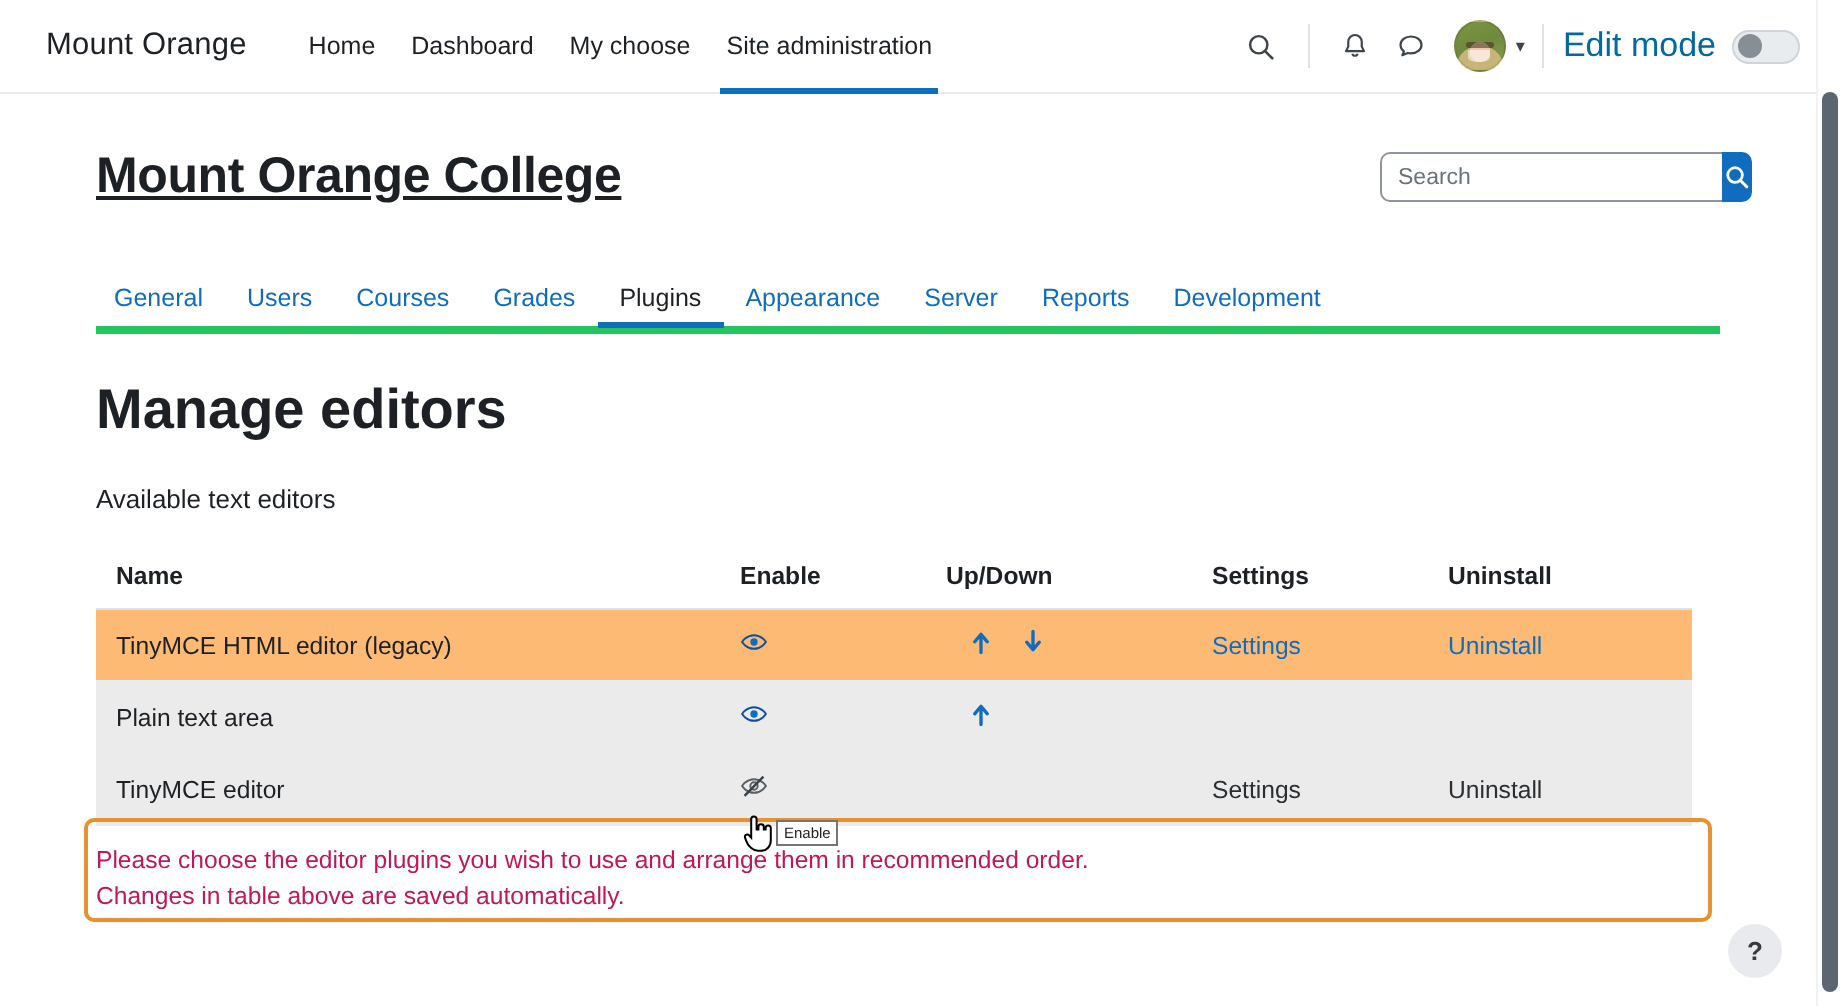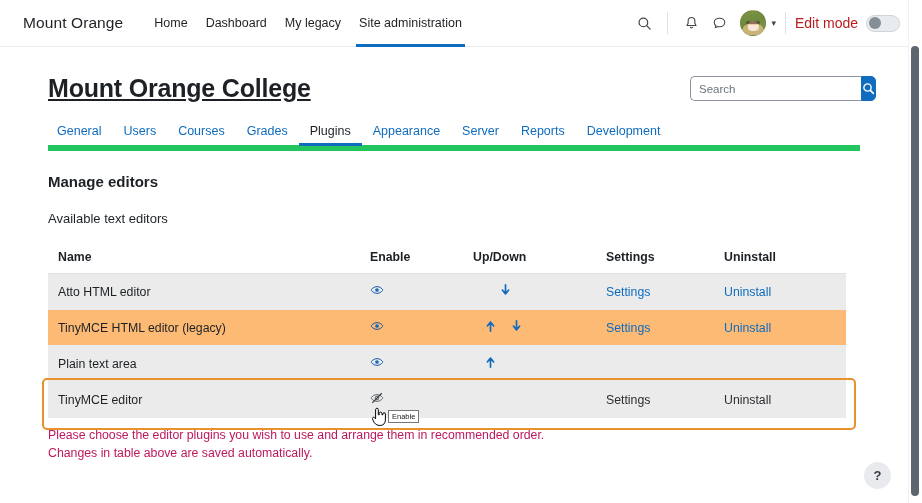--- a/index.html
+++ b/index.html
@@ -67,21 +67,21 @@
     background: rgba(60,45,30,.55); border-radius: 3px;
   }
   .avatar::after {
     content: ""; position: absolute;
     left: 27%; top: 58%; width: 46%; height: 26%;
     background: rgba(255,255,255,.55); border-radius: 0 0 40% 40%;
   }
   .caret {
     margin-left: 5px; font-size: 9px; color: #3d444b; cursor: pointer;
   }
-  .editmode-label { font-size: 14px; color: #b91c1c; margin-right: 8px; white-space: nowrap; }
+  .editmode-label { font-size: 17px; color: #0369a1; margin-right: 8px; white-space: nowrap; }
   .toggle {
     width: 34px; height: 17px; border-radius: 9px;
     background: #e9ecef; border: 1px solid #ced4da;
     position: relative; cursor: pointer;
   }
   .toggle .knob {
     position: absolute; left: 2px; top: 1.5px;
     width: 12px; height: 12px; border-radius: 50%;
     background: #868e96;
   }
@@ -115,38 +115,38 @@
   .search-btn {
     width: 26px; height: 25px;
     background: #0f6cbf; border: 1px solid #0f6cbf;
     border-radius: 0 5px 5px 0;
     display: flex; align-items: center; justify-content: center;
     cursor: pointer;
   }
 
   .tabs {
     display: flex; align-items: flex-end;
-    margin-top: 22px; height: 26px;
-    border-bottom: 6px solid #22c55e;
+    margin-top: 38px; height: 26px;
+    border-bottom: 4px solid #22c55e;
   }
   .tab {
     font-size: 12.5px; color: #0f6cbf;
     padding: 0 11px 7px 11px; cursor: pointer;
     white-space: nowrap; position: relative;
   }
   .tab:first-child { padding-left: 9px; }
   .tab.active { color: #1d2125; }
   .tab.active::after {
     content: ""; position: absolute;
     left: 0; right: 0; bottom: -1px; height: 3px;
     background: #0f6cbf;
   }
 
   .section-title {
-    font-size: 15px; font-weight: bold; color: #1d2125;
+    font-size: 28px; font-weight: bold; color: #1d2125;
     margin: 22px 0 0 0;
   }
   .sub-title {
     font-size: 13px; font-weight: normal; color: #1d2125;
     margin: 21px 0 0 0;
   }
 
   
   .tbl-wrap { margin-top: 18px; position: relative; }
   table.editors { width: 798px; border-collapse: collapse; table-layout: fixed; }
@@ -221,21 +221,21 @@
   }
 </style>
 </head>
 <body>
 
 <div class="navbar">
   <div class="brand">Mount Orange</div>
   <div class="navlinks">
     <div class="navlink">Home</div>
     <div class="navlink">Dashboard</div>
-    <div class="navlink">My legacy</div>
+    <div class="navlink">My choose</div>
     <div class="navlink active">Site administration</div>
   </div>
 
   <div class="nav-right">
     <div class="icon-btn">
       <svg width="15" height="15" viewBox="0 0 16 16">
           <circle cx="6.8" cy="6.8" r="4.6" fill="none" stroke="#3d444b" stroke-width="1.3"></circle>
           <line x1="10.3" y1="10.3" x2="14" y2="14" stroke="#3d444b" stroke-width="1.4" stroke-linecap="round"></line>
         </svg>
     </div>
@@ -297,44 +297,20 @@
           <tr>
             <th class="c-name">Name</th>
             <th class="c-enable">Enable</th>
             <th class="c-updown">Up/Down</th>
             <th class="c-set">Settings</th>
             <th class="c-uni">Uninstall</th>
           </tr>
         </thead>
         <tbody>
 
-          <tr class="shaded">
-            <td class="c-name">Atto HTML editor</td>
-            <td class="c-enable">
-              <span class="eye">
-                <svg width="14" height="14" viewBox="0 0 16 16">
-                    <path d="M1.2 8S3.6 4.1 8 4.1 14.8 8 14.8 8 12.4 11.9 8 11.9 1.2 8 1.2 8z" fill="none" stroke="#0f4f9e" stroke-width="1.1"></path>
-                    <circle cx="8" cy="8" r="2.1" fill="#0f6cbf"></circle>
-                  </svg>
-              </span>
-            </td>
-            <td class="c-updown">
-              <span class="arrow" style="margin-left:26px">
-                <svg width="13" height="14" viewBox="0 0 14 16">
-                    <path d="M7 2v9.3M3.4 8.1 7 12.4l3.6-4.3" fill="none" stroke="#0f6cbf" stroke-width="1.9" stroke-linecap="round" stroke-linejoin="round"></path>
-                  </svg>
-              </span>
-            </td>
-            <td class="c-set">
-              <span class="lnk">Settings</span>
-            </td>
-            <td class="c-uni">
-              <span class="lnk">Uninstall</span>
-            </td>
-          </tr>
 
           <tr class="plain">
             <td class="c-name">TinyMCE HTML editor (legacy)</td>
             <td class="c-enable">
               <span class="eye">
                 <svg width="14" height="14" viewBox="0 0 16 16">
                     <path d="M1.2 8S3.6 4.1 8 4.1 14.8 8 14.8 8 12.4 11.9 8 11.9 1.2 8 1.2 8z" fill="none" stroke="#0f4f9e" stroke-width="1.1"></path>
                     <circle cx="8" cy="8" r="2.1" fill="#0f6cbf"></circle>
                   </svg>
               </span>

